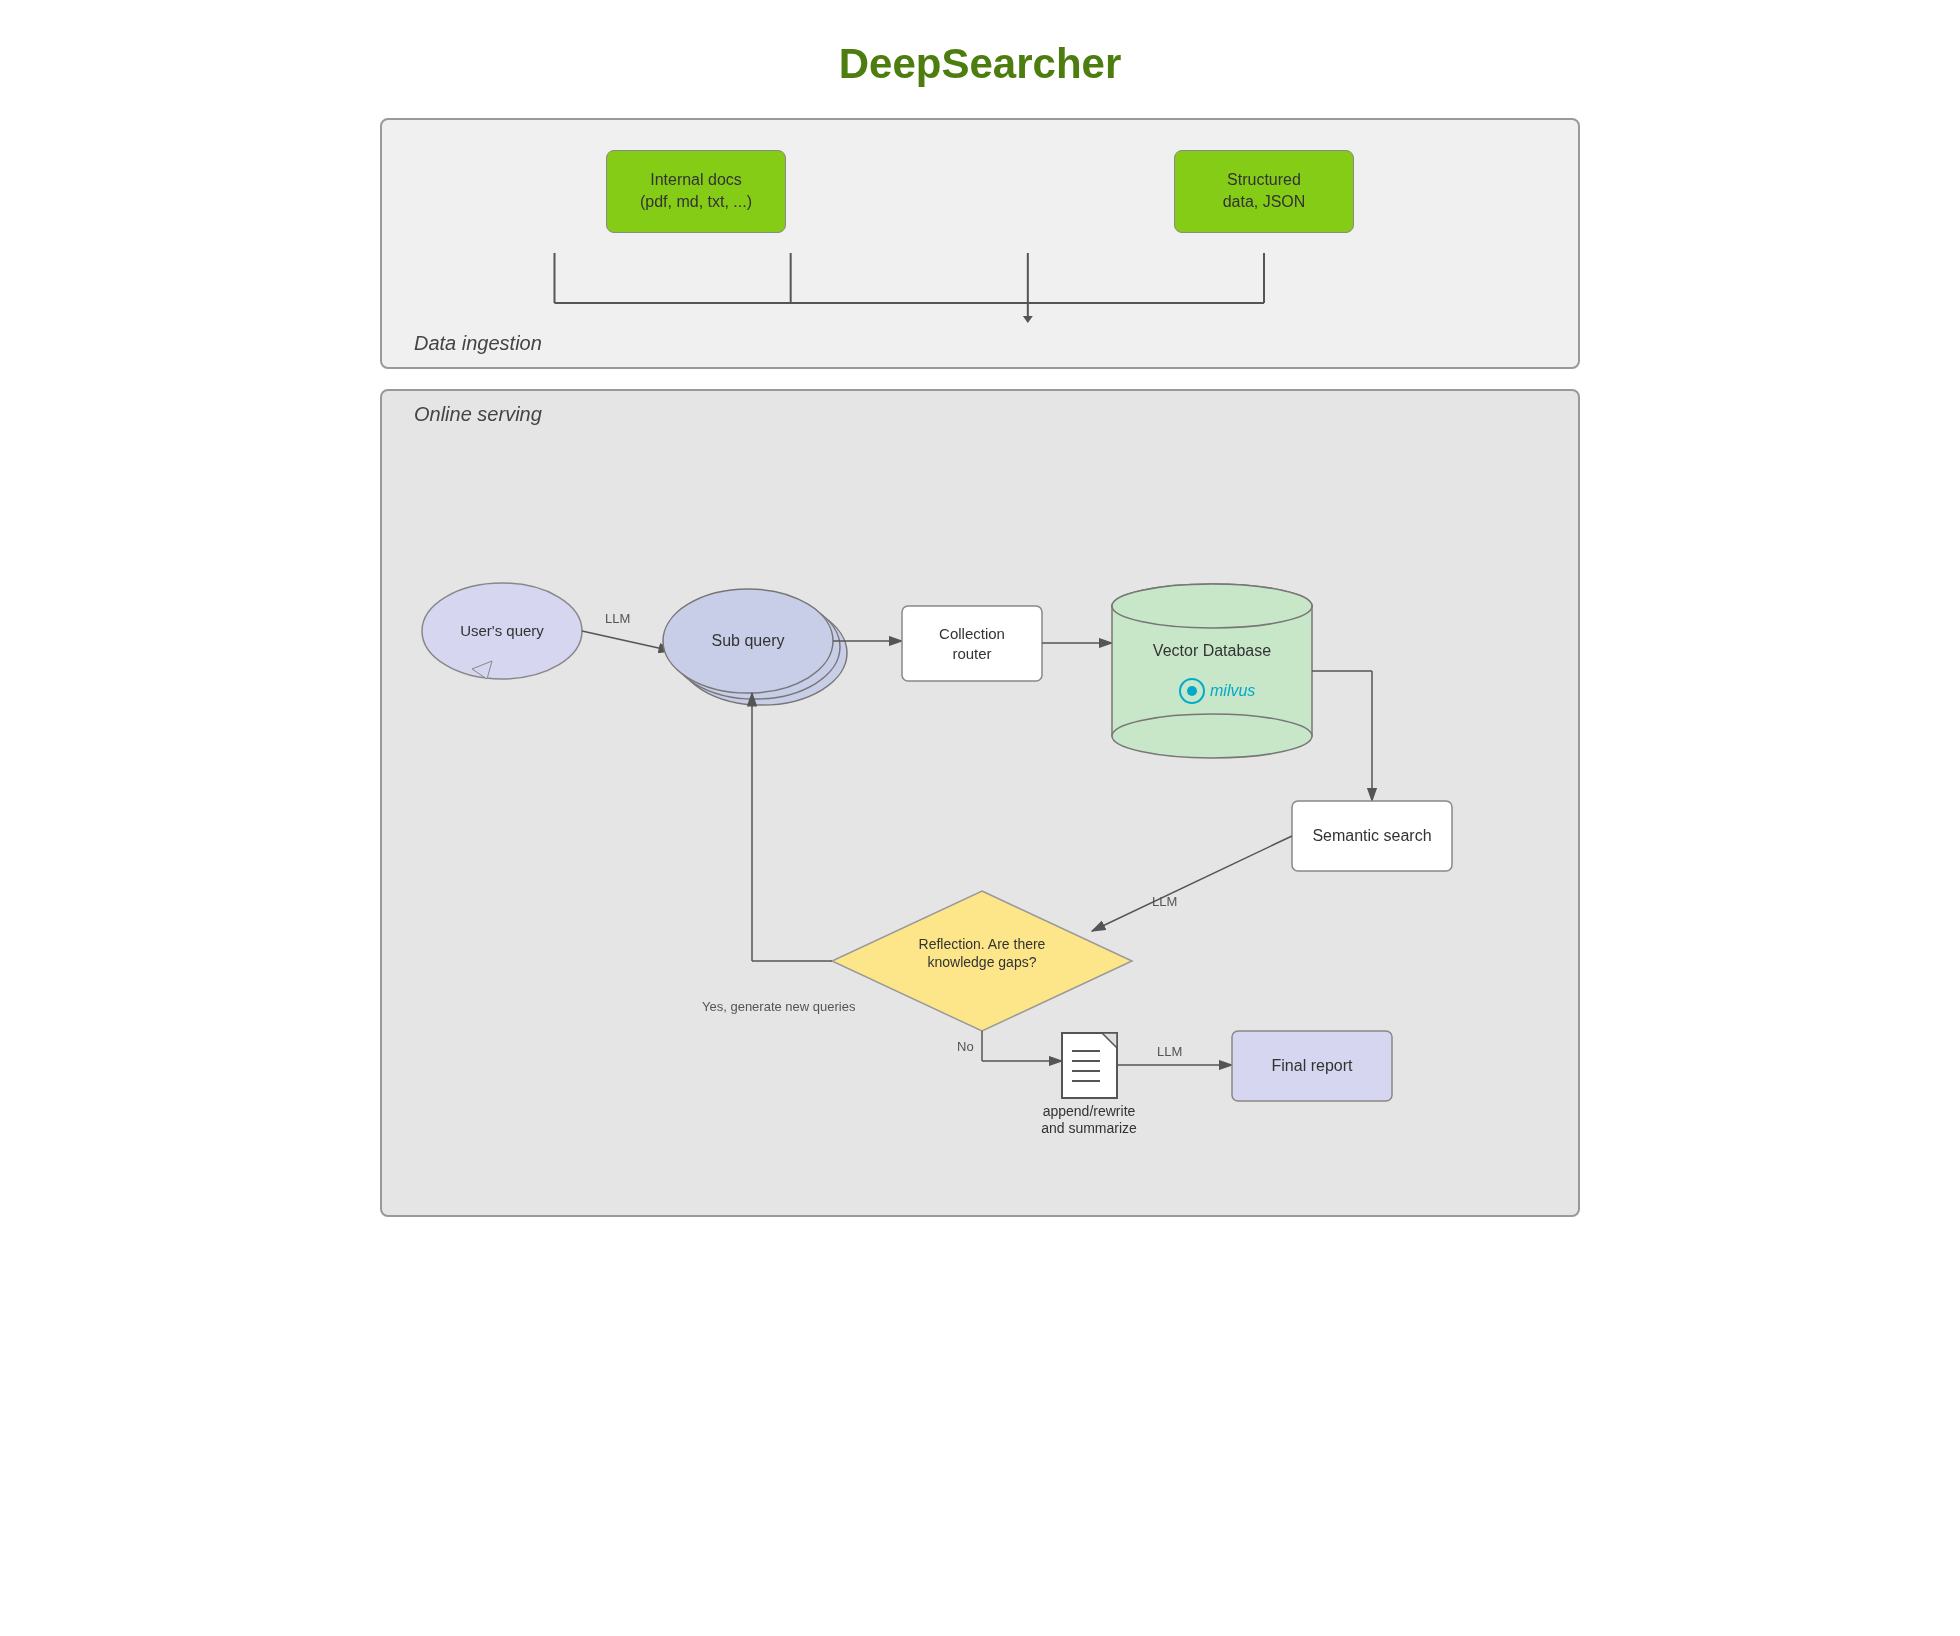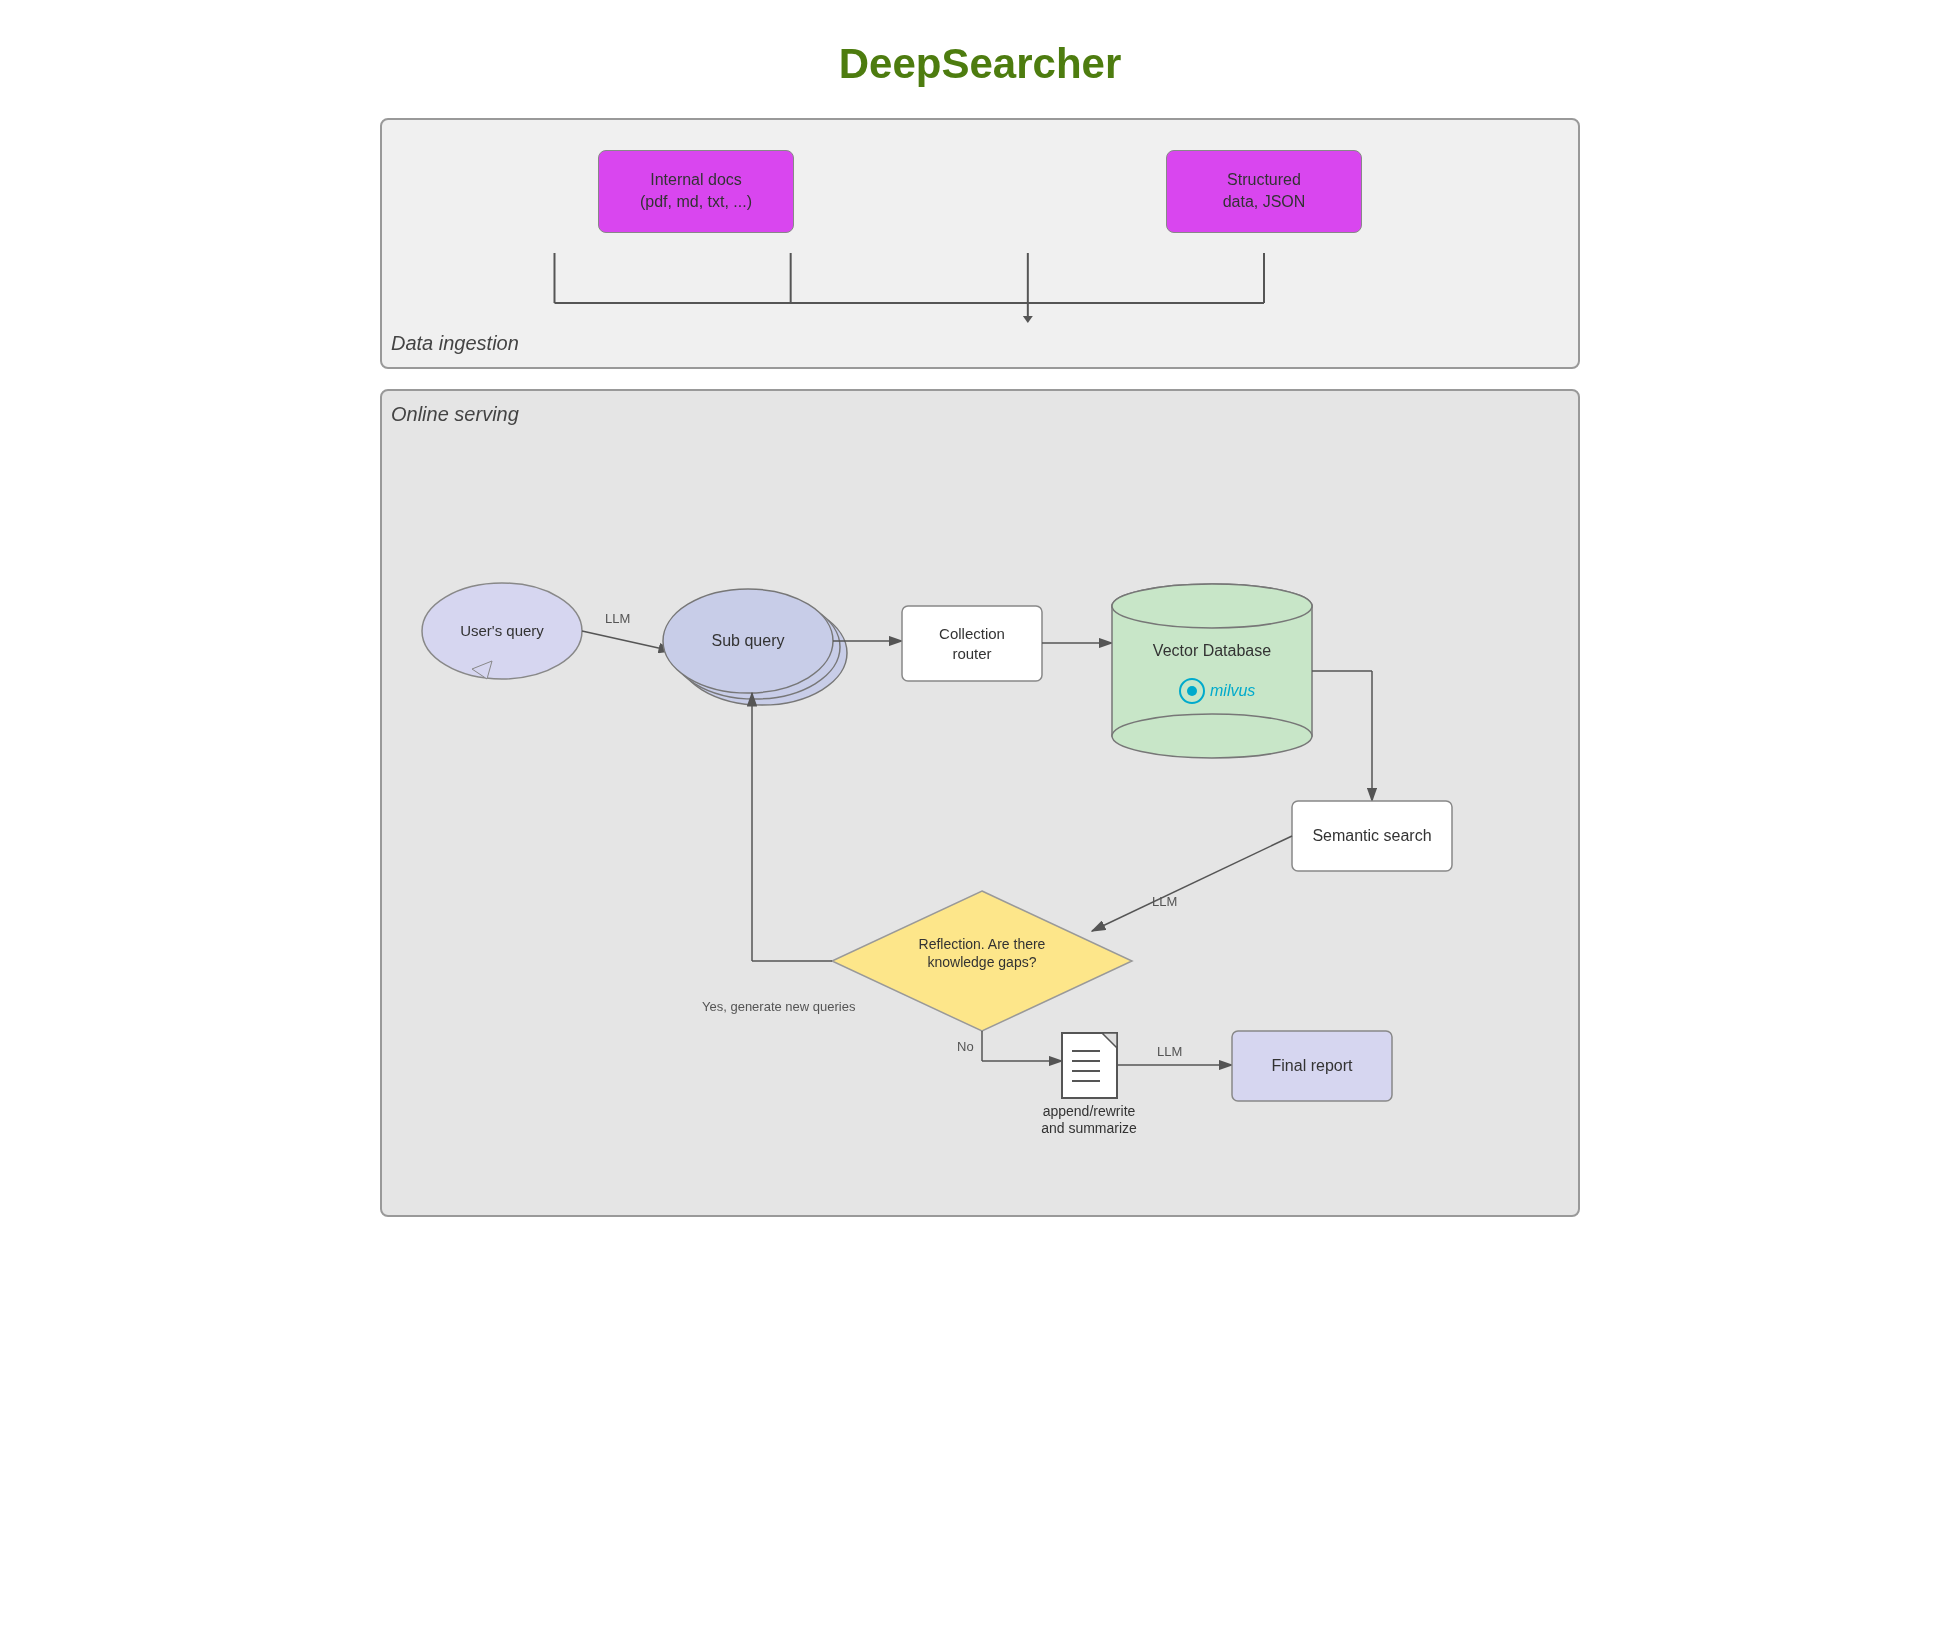--- a/index.html
+++ b/index.html
@@ -37,39 +37,39 @@
       position: relative;
       margin-bottom: 0;
     }
 
     .section-label {
       font-style: italic;
       font-size: 20px;
       color: #444;
       position: absolute;
       bottom: 12px;
-      left: 9px;
+      left: 32px;
     }
 
     .data-sources {
       display: flex;
       justify-content: space-around;
       align-items: flex-start;
       margin-bottom: 20px;
     }
 
     .data-source-box {
-      background: #d946ef;
+      background: #84cc16;
       border: 1.5px solid #888;
       border-radius: 8px;
       padding: 18px 22px;
       text-align: center;
       font-size: 16px;
       color: #333;
-      width: 196px;
+      width: 180px;
       min-height: 70px;
       display: flex;
       align-items: center;
       justify-content: center;
       line-height: 1.4;
     }
 
     
     .ingestion-svg {
       width: 100%;

